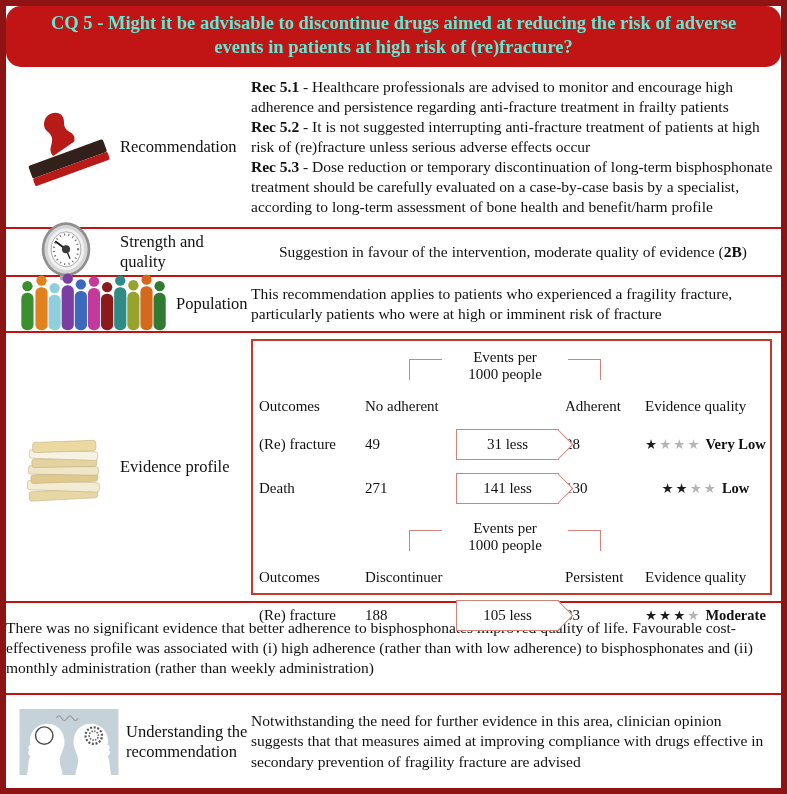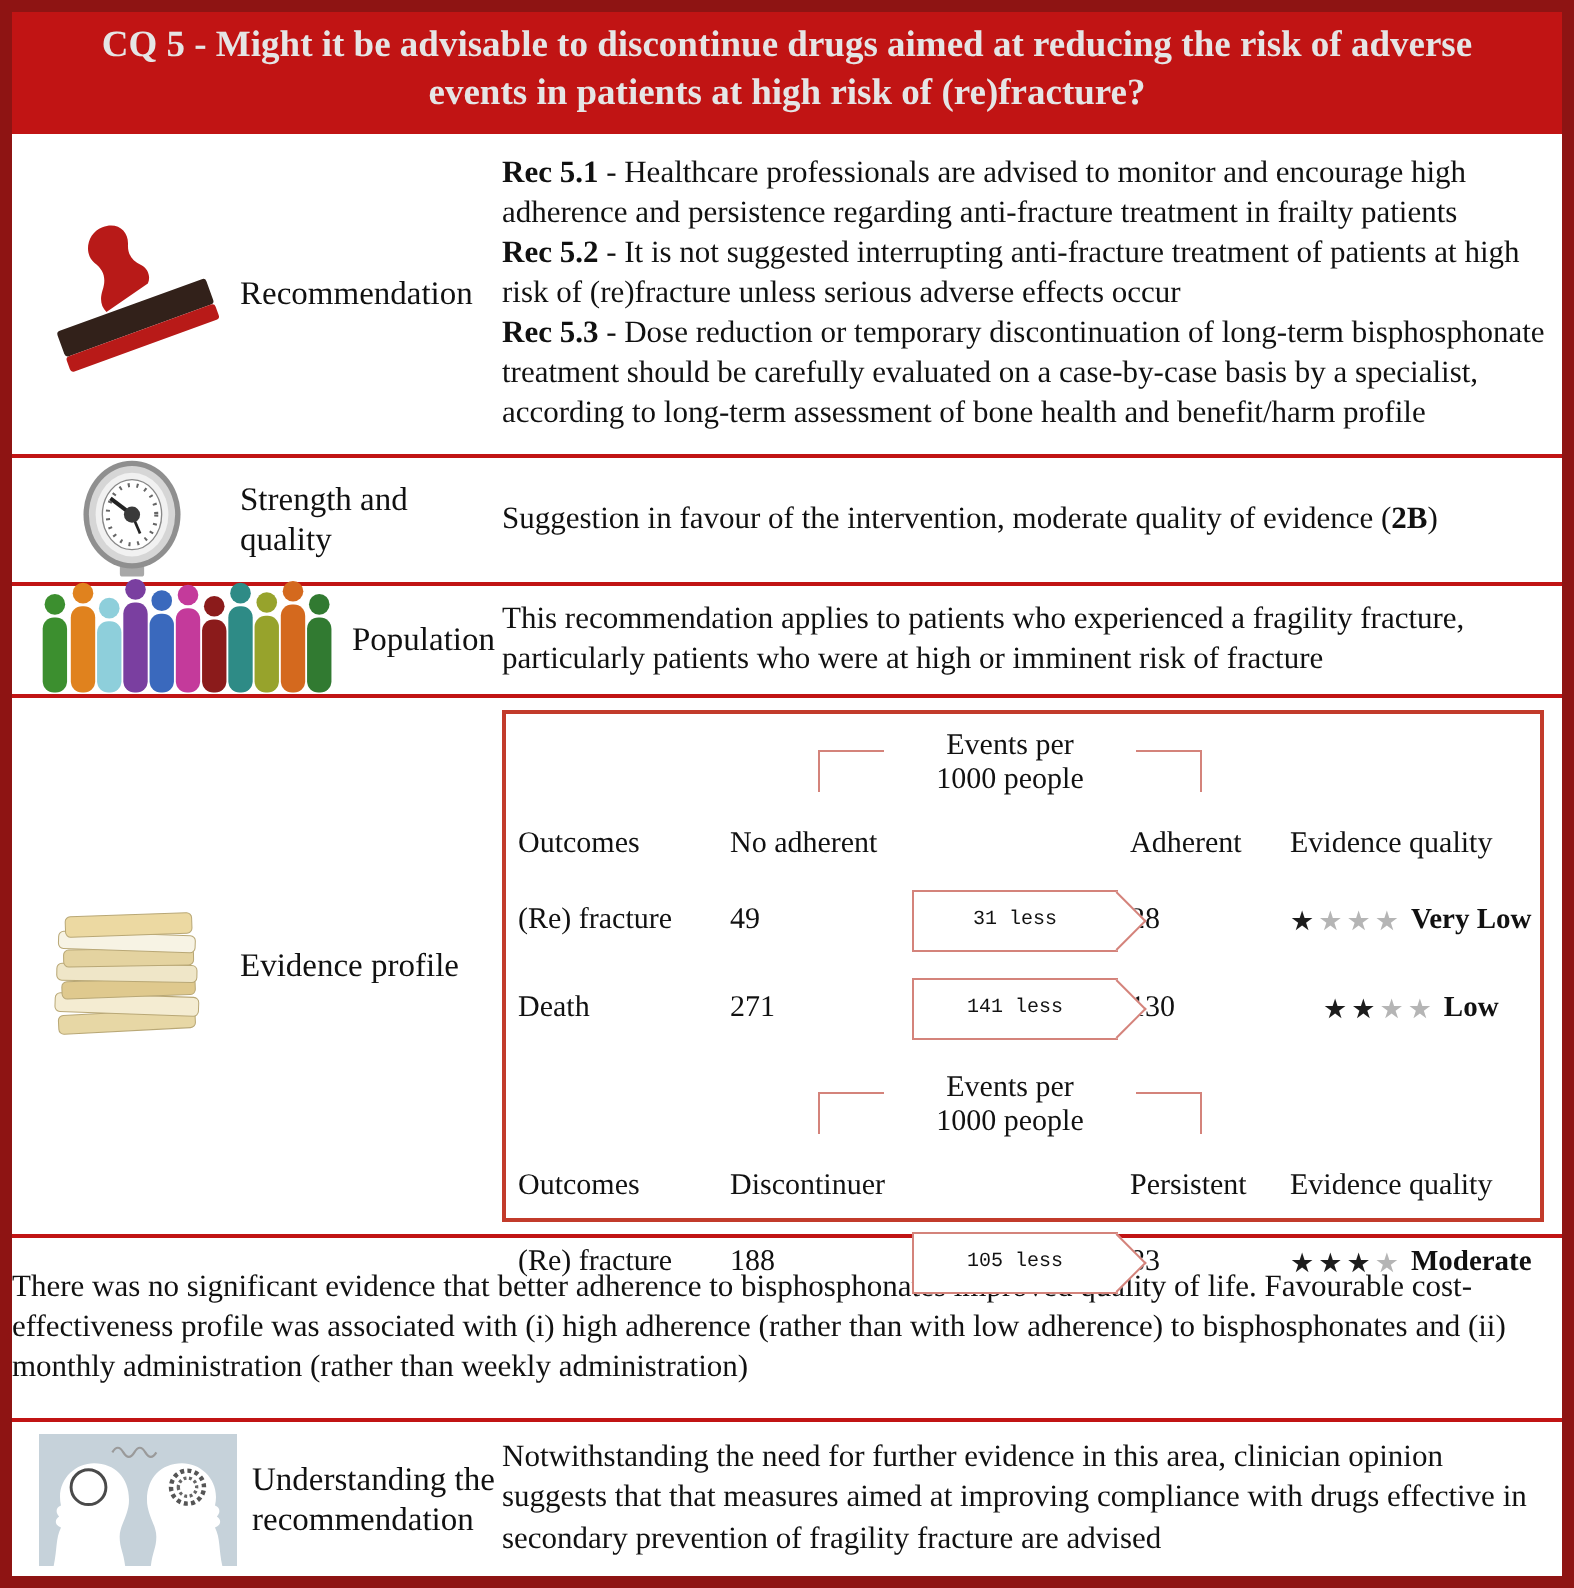--- a/index.html
+++ b/index.html
@@ -3,56 +3,56 @@
 <meta charset="utf-8">
 <style>
   html,body{margin:0;padding:0;background:#fff;}
   .frame{
     width:787px;height:794px;box-sizing:border-box;
     border:6px solid #8e1413;background:#fff;
     display:flex;flex-direction:column;
     font-family:"Liberation Serif", serif;color:#111;
   }
   .header{
-    background:#c11414;color:#e5e5e5;font-weight:bold;font-size:18.5px;
-    text-align:center;padding:5px 26px 8px;line-height:1.3;flex:none;
+    background:#c11414;color:#5eead4;font-weight:bold;font-size:18.5px;
+    text-align:center;padding:5px 26px 8px;line-height:1.3;flex:none;border-radius:15px;
   }
   .rows{flex:1;display:flex;flex-direction:column;}
   .row{display:flex;align-items:center;border-bottom:2px solid #c11414;box-sizing:border-box;}
   .row:last-child{border-bottom:none;}
   .left-cell{width:245px;flex:none;display:flex;align-items:center;gap:6px;padding-left:12px;box-sizing:border-box;}
   .icon-box{width:96px;flex:none;display:flex;justify-content:center;align-items:center;}
   .icon-box.wide{width:152px;}
   .icon-box.med{width:102px;}
   .row-label{font-weight:normal;font-size:16.5px;line-height:1.2;}
   .content-cell{flex:1;padding:6px 8px 6px 0;font-size:15.5px;line-height:1.3;}
   .content-cell p{margin:0;}
   .r-rec{height:162px;}
-  .r-str{height:64px;}
+  .r-str{height:48px;gap:28px;}
   .r-pop{height:56px;}
   .r-evi{height:270px;}
   .r-val{height:92px;}
   .r-und{flex:1;}
   
   .ebox{
     margin-right:8px;border:2px solid #c23b2b;background:#fff;
     padding:8px 4px 6px 6px;box-sizing:border-box;height:256px;
     display:flex;flex-direction:column;justify-content:space-between;
   }
   .etable{display:grid;grid-template-columns:106px 84px 116px 80px 1fr;align-items:center;row-gap:13px;}
   .cap-wrap{grid-column:2/5;display:flex;justify-content:center;align-items:center;gap:26px;}
   .bracket{width:32px;height:20px;margin-top:7px;flex:none;}
   .bracket.l{border-top:1.5px solid #d4837b;border-left:1.5px solid #d4837b;}
   .bracket.r{border-top:1.5px solid #d4837b;border-right:1.5px solid #d4837b;}
   .cap{text-align:center;font-size:15px;line-height:1.15;}
   .hc,.vc{text-align:left;font-size:15px;}
   .diff-box{
     position:relative;width:102px;height:29px;margin:0 auto;
     border:1px solid #d4837b;border-right:none;background:#fff;
-    display:flex;align-items:center;justify-content:center;font-size:10px;font-family:Liberation Mono, monospace;
+    display:flex;align-items:center;justify-content:center;font-size:15px;
   }
   .diff-box::after{
     content:"";position:absolute;right:-10.5px;top:3.6px;width:20px;height:20px;
     border-top:1px solid #d4837b;border-right:1px solid #d4837b;
     transform:rotate(45deg);background:#fff;
   }
   .diff-box span{position:relative;z-index:1;}
   .qual-cell{display:flex;align-items:center;justify-content:center;gap:6px;}
   .stars{display:flex;gap:2px;}
   .star{font-size:13.5px;line-height:1;}

